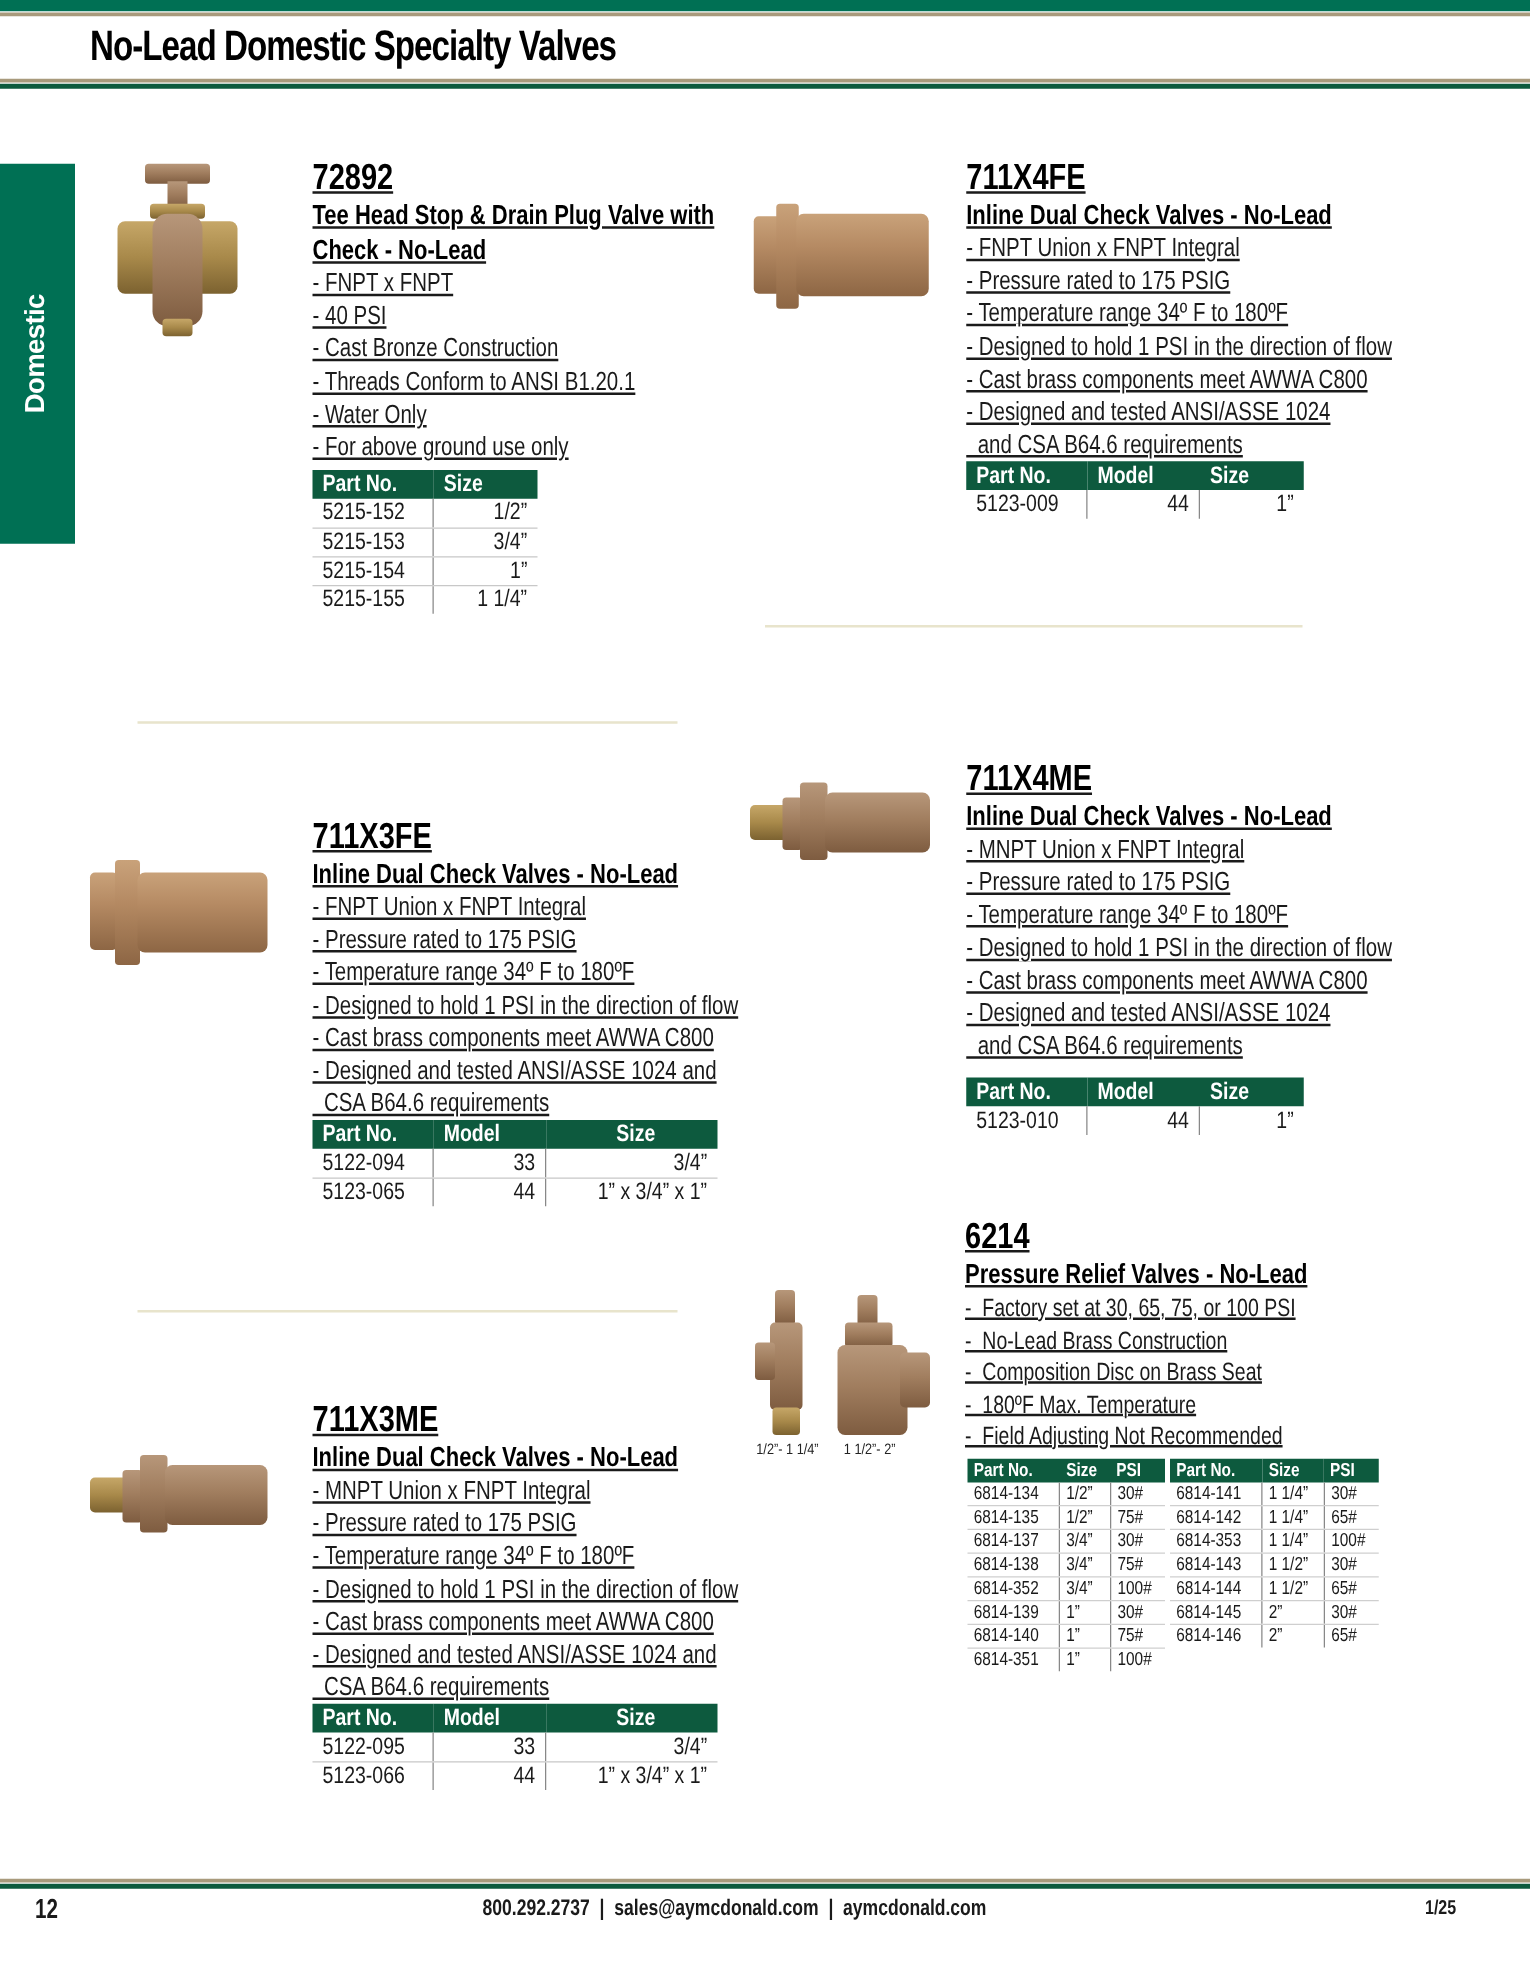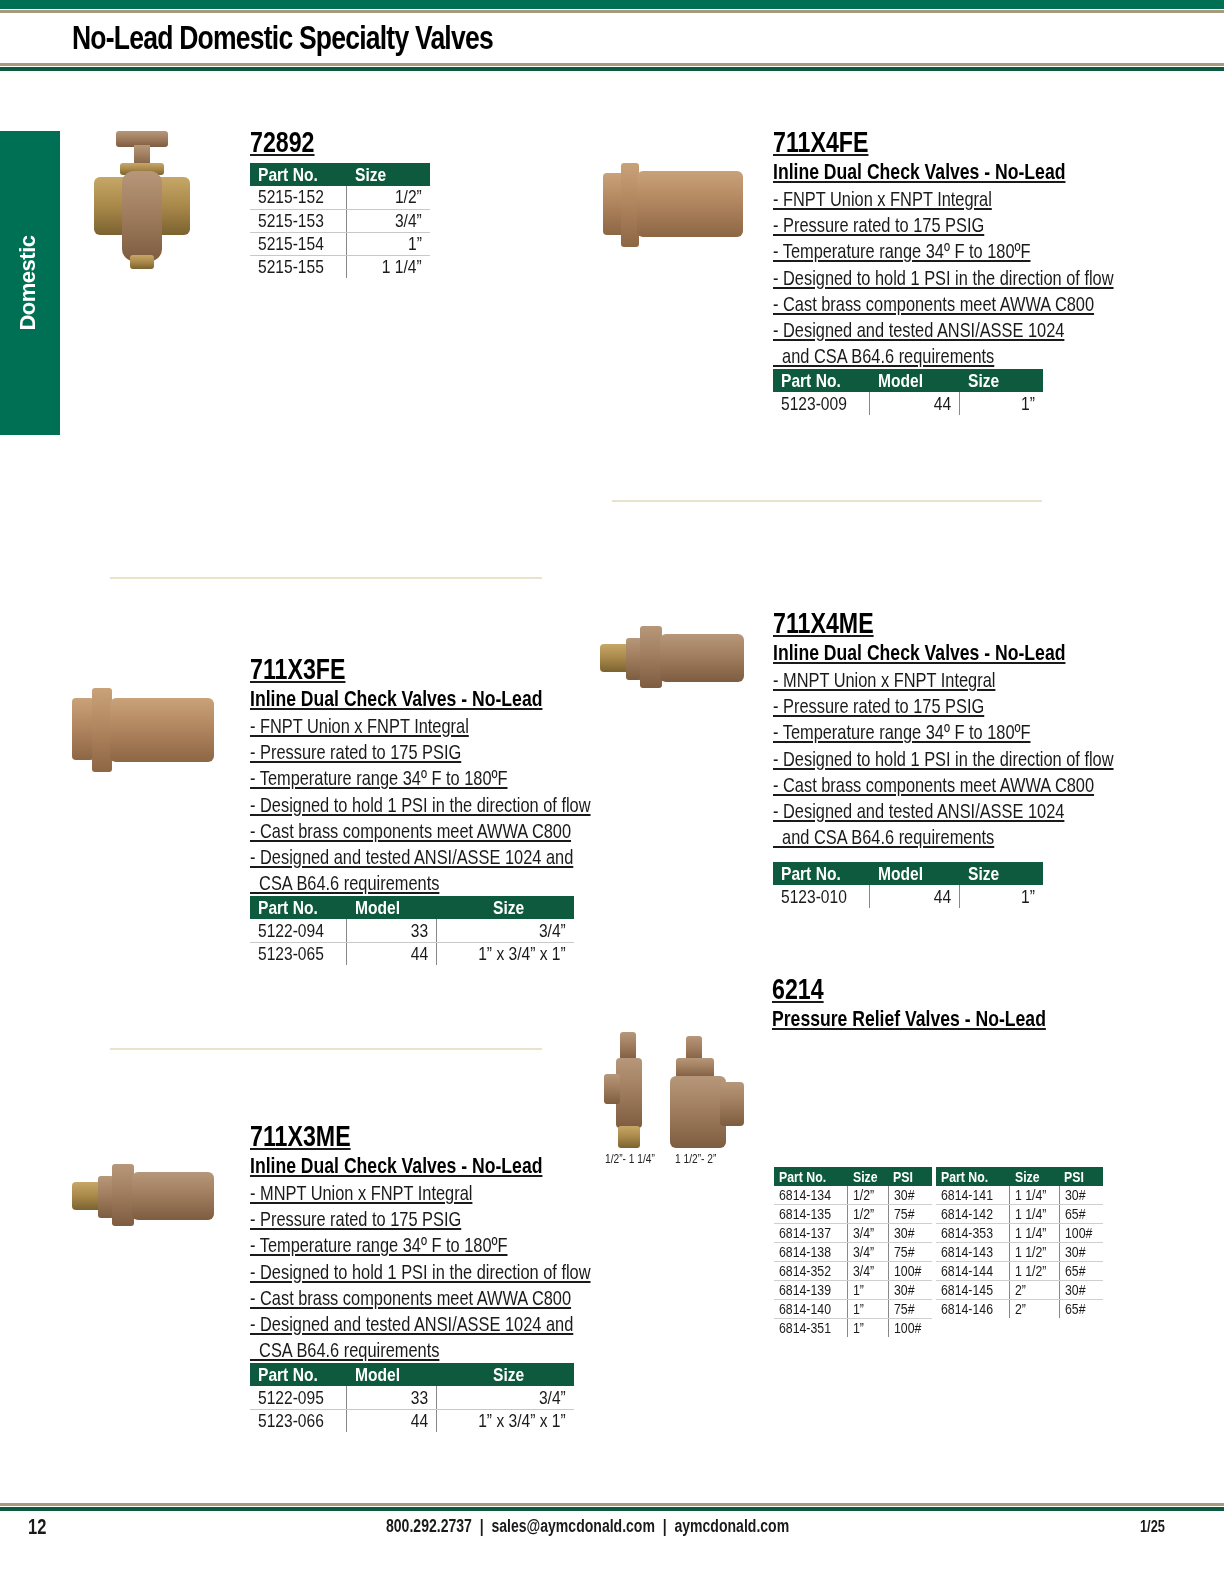--- a/index.html
+++ b/index.html
@@ -68,20 +68,32 @@
   <div class="bronze2" style="position:absolute; left:24px; top:0; width:52px; height:16px; border-radius:3px;"></div>
   <div class="bronze2" style="position:absolute; left:42px; top:14px; width:16px; height:22px;"></div>
   <div class="brass" style="position:absolute; left:28px; top:32px; width:44px; height:12px; border-radius:3px;"></div>
   <div class="brass" style="position:absolute; left:2px; top:46px; width:96px; height:58px; border-radius:6px;"></div>
   <div class="bronze2" style="position:absolute; left:30px; top:40px; width:40px; height:90px; border-radius:12px;"></div>
   <div class="brass" style="position:absolute; left:38px; top:124px; width:24px; height:14px; border-radius:3px;"></div>
 </div>
 
 <div class="product" style="left:250px; top:126px;">
   <div class="p-code">72892</div>
+  <div class="p-title-wrap">
+    <div class="p-title">Tee Head Stop &amp; Drain Plug Valve with</div>
+    <div class="p-title">Check - No-Lead</div>
+  </div>
+  <ul class="p-features">
+    <li>- FNPT x FNPT</li>
+    <li>- 40 PSI</li>
+    <li>- Cast Bronze Construction</li>
+    <li>- Threads Conform to ANSI B1.20.1</li>
+    <li>- Water Only</li>
+    <li>- For above ground use only</li>
+  </ul>
   <table class="spec" style="margin-top:5px; width:180px;">
     <tbody>
         <tr>
       <th style="width:90px;"><span class="cond">Part No.</span></th>
       <th><span class="cond">Size</span></th>
     </tr>
     <tr>
       <td><span class="cond">5215-152</span></td>
       <td class="r"><span class="cond-r">1/2”</span></td>
     </tr>
@@ -265,20 +277,27 @@
   <div class="bronze2" style="position:absolute; left:6px; top:22px; width:38px; height:20px; border-radius:3px;"></div>
   <div class="bronze2" style="position:absolute; left:0; top:40px; width:56px; height:72px; border-radius:6px;"></div>
   <div class="bronze2" style="position:absolute; left:50px; top:46px; width:24px; height:44px; border-radius:4px;"></div>
 </div>
 <div class="img-caption" style="left:605px; top:1152px;">1/2”- 1 1/4”</div>
 <div class="img-caption" style="left:675px; top:1152px;">1 1/2”- 2”</div>
 
 <div class="product" style="left:772px; top:973px;">
   <div class="p-code">6214</div>
   <div class="p-title">Pressure Relief Valves - No-Lead</div>
+  <ul class="p-features" style="margin-top:2px;">
+    <li style="font-size:20px; line-height:25.5px; height:25.5px; white-space:pre;">-  Factory set at 30, 65, 75, or 100 PSI</li>
+    <li style="font-size:20px; line-height:25.5px; height:25.5px; white-space:pre;">-  No-Lead Brass Construction</li>
+    <li style="font-size:20px; line-height:25.5px; height:25.5px; white-space:pre;">-  Composition Disc on Brass Seat</li>
+    <li style="font-size:20px; line-height:25.5px; height:25.5px; white-space:pre;">-  180ºF Max. Temperature</li>
+    <li style="font-size:20px; line-height:25.5px; height:25.5px; white-space:pre;">-  Field Adjusting Not Recommended</li>
+  </ul>
 </div>
 
 <table class="small" style="position:absolute; left:774px; top:1167px; width:158px;">
   <tbody>
       <tr>
     <th style="width:66px;"><span class="cond">Part No.</span></th>
     <th style="width:46px;"><span class="cond">Size</span></th>
     <th><span class="cond">PSI</span></th>
   </tr>
   <tr>

